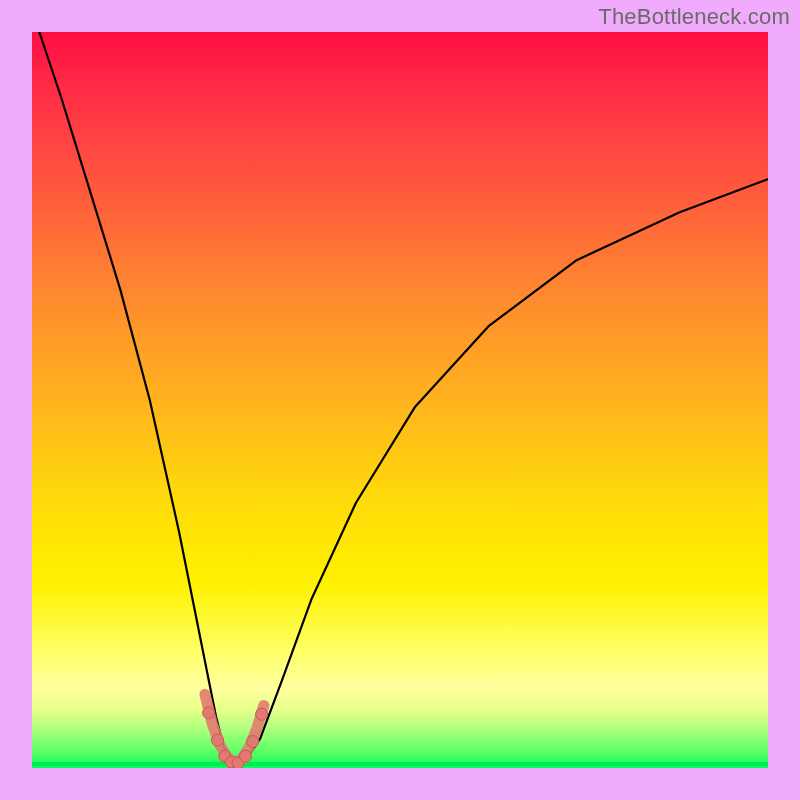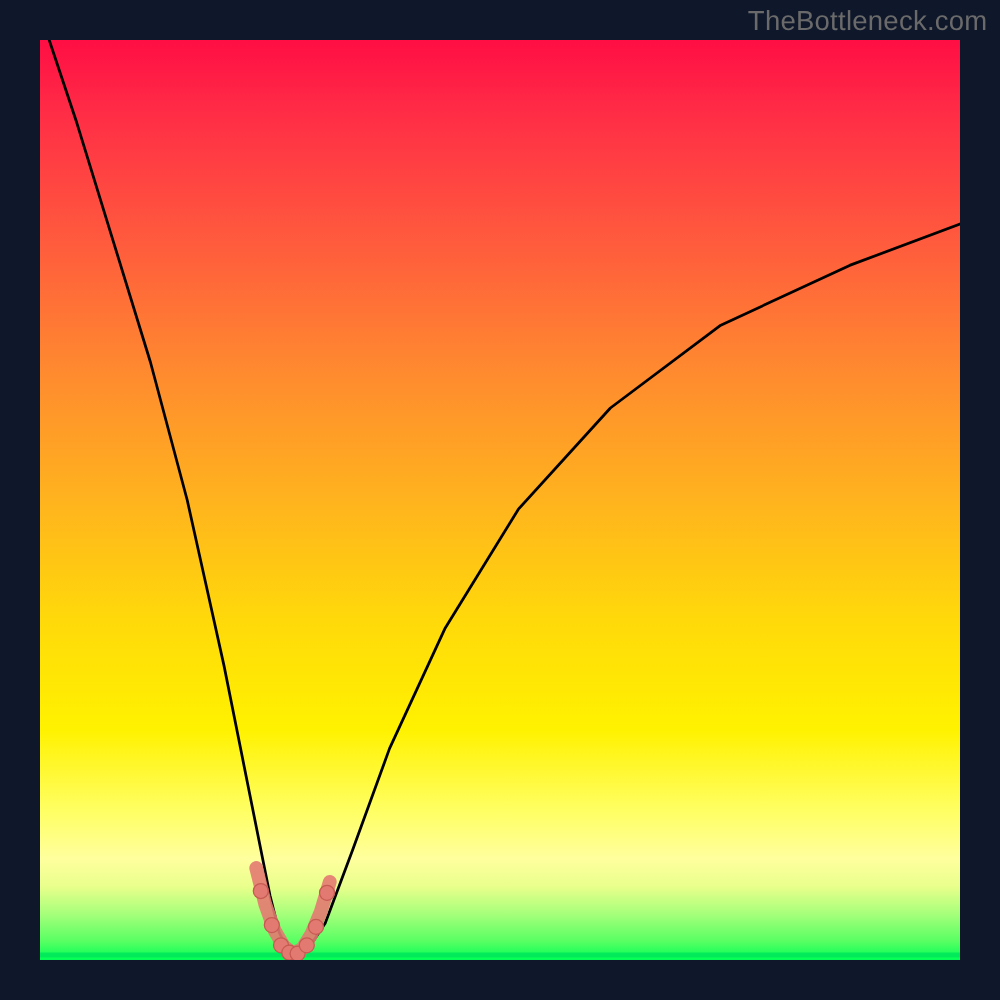--- a/index.html
+++ b/index.html
@@ -10,21 +10,21 @@
     overflow: hidden;
     background: #000;
     font-family: Arial, Helvetica, sans-serif;
   }
   .frame {
     position: absolute;
     top: 0;
     left: 0;
     width: 800px;
     height: 800px;
-    background: #0f172a;
+    background: #f0abfc;
   }
   .plot {
     position: absolute;
     top: 32px;
     left: 32px;
     width: 736px;
     height: 736px;
     overflow: hidden;
   }
   .gradient {

